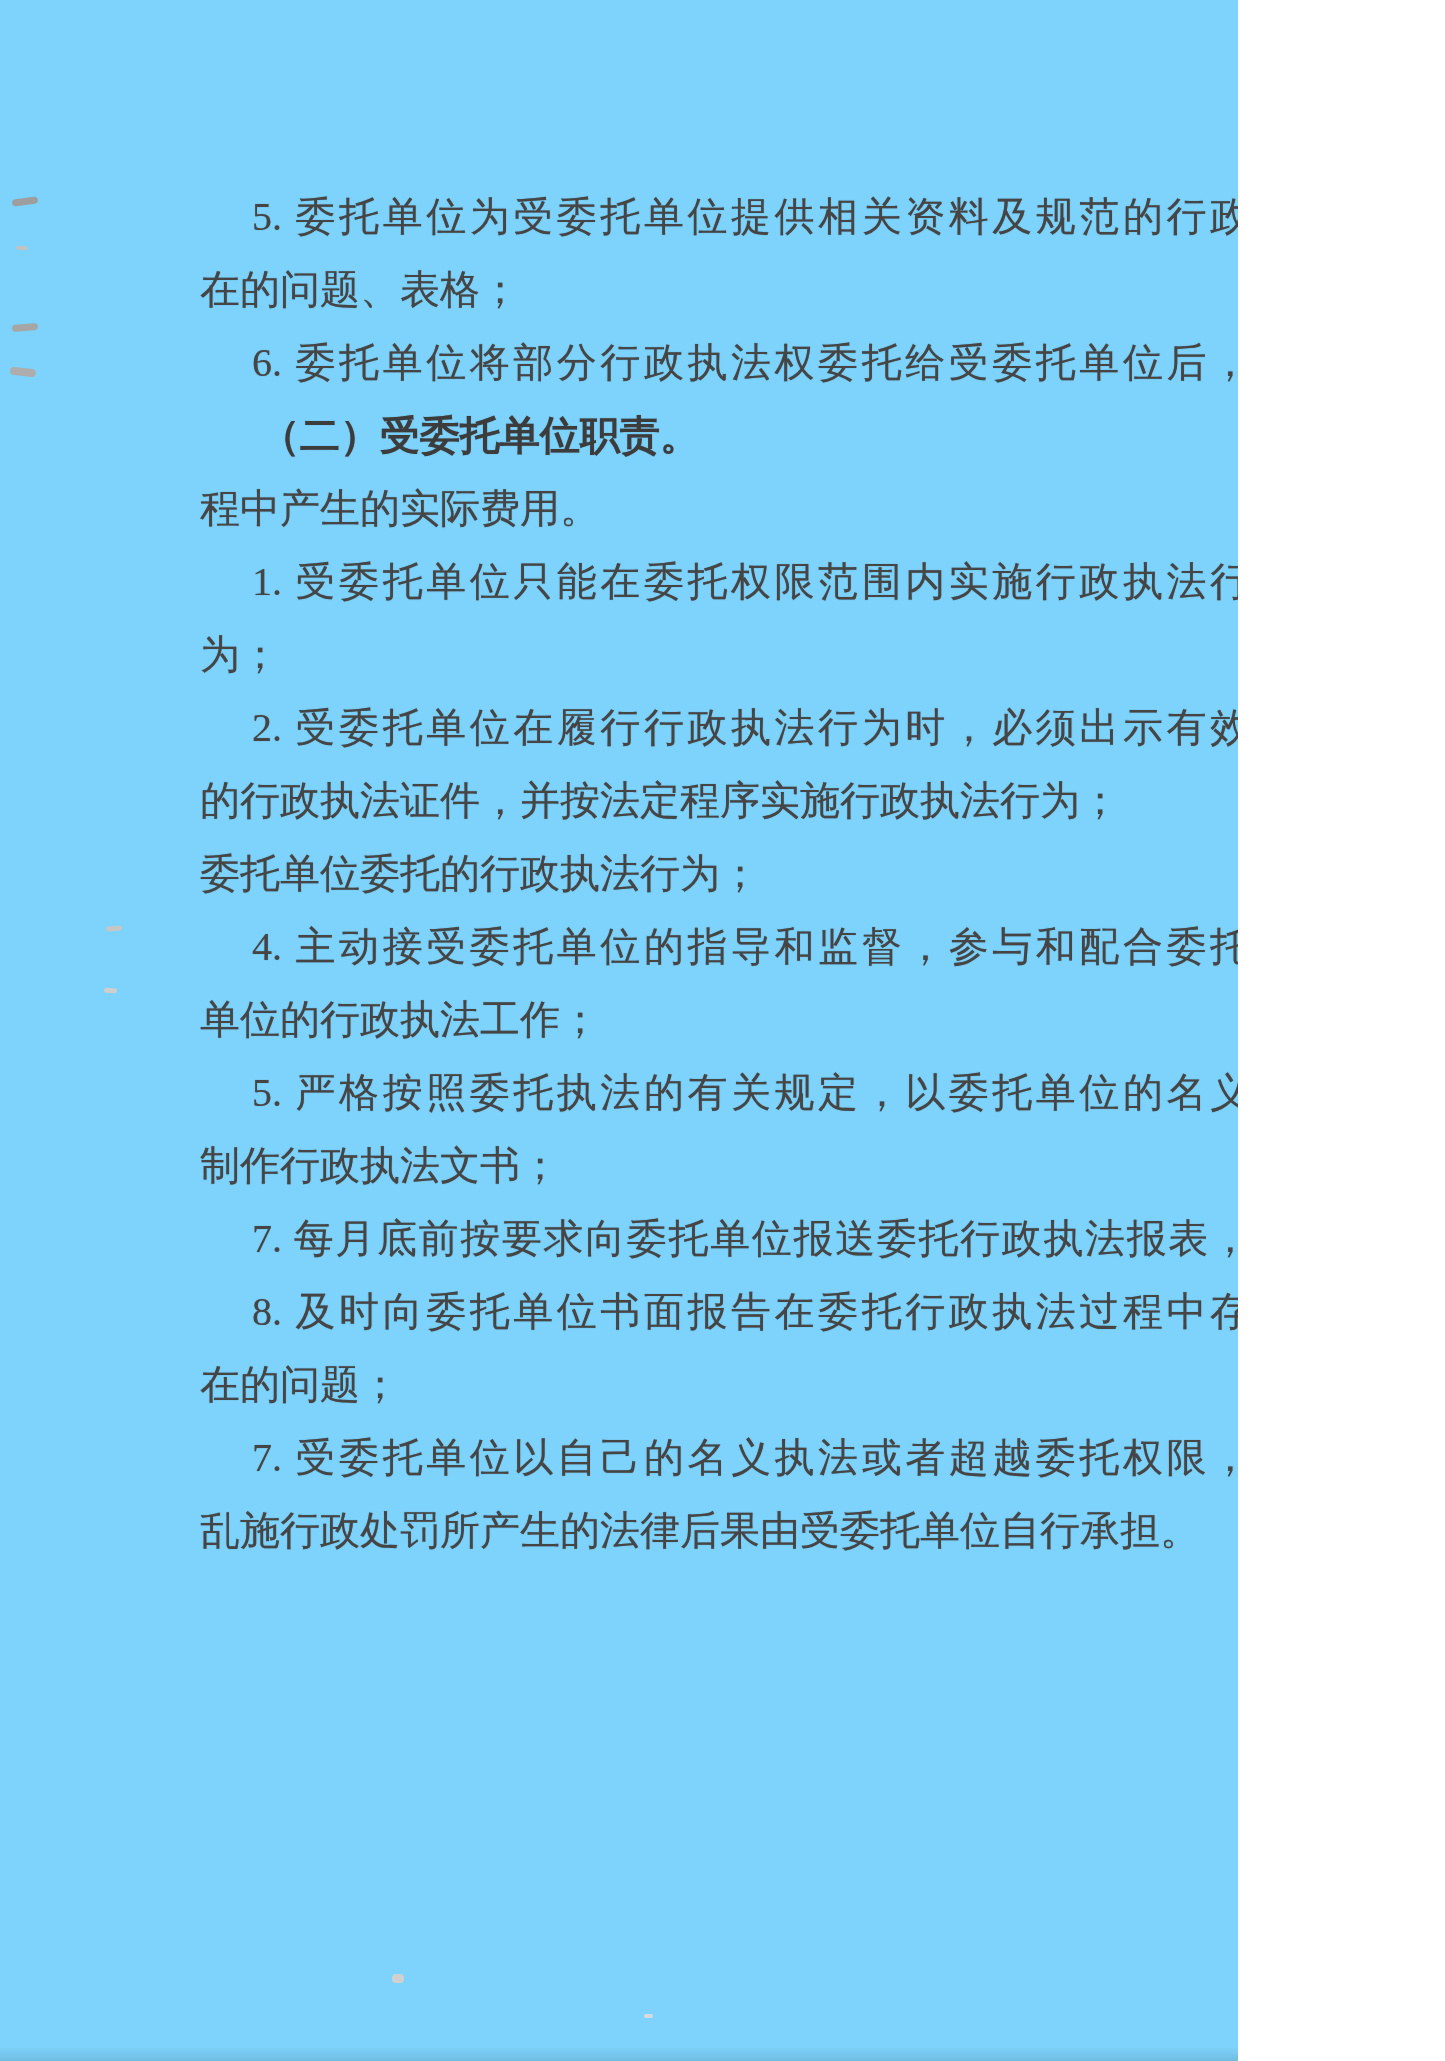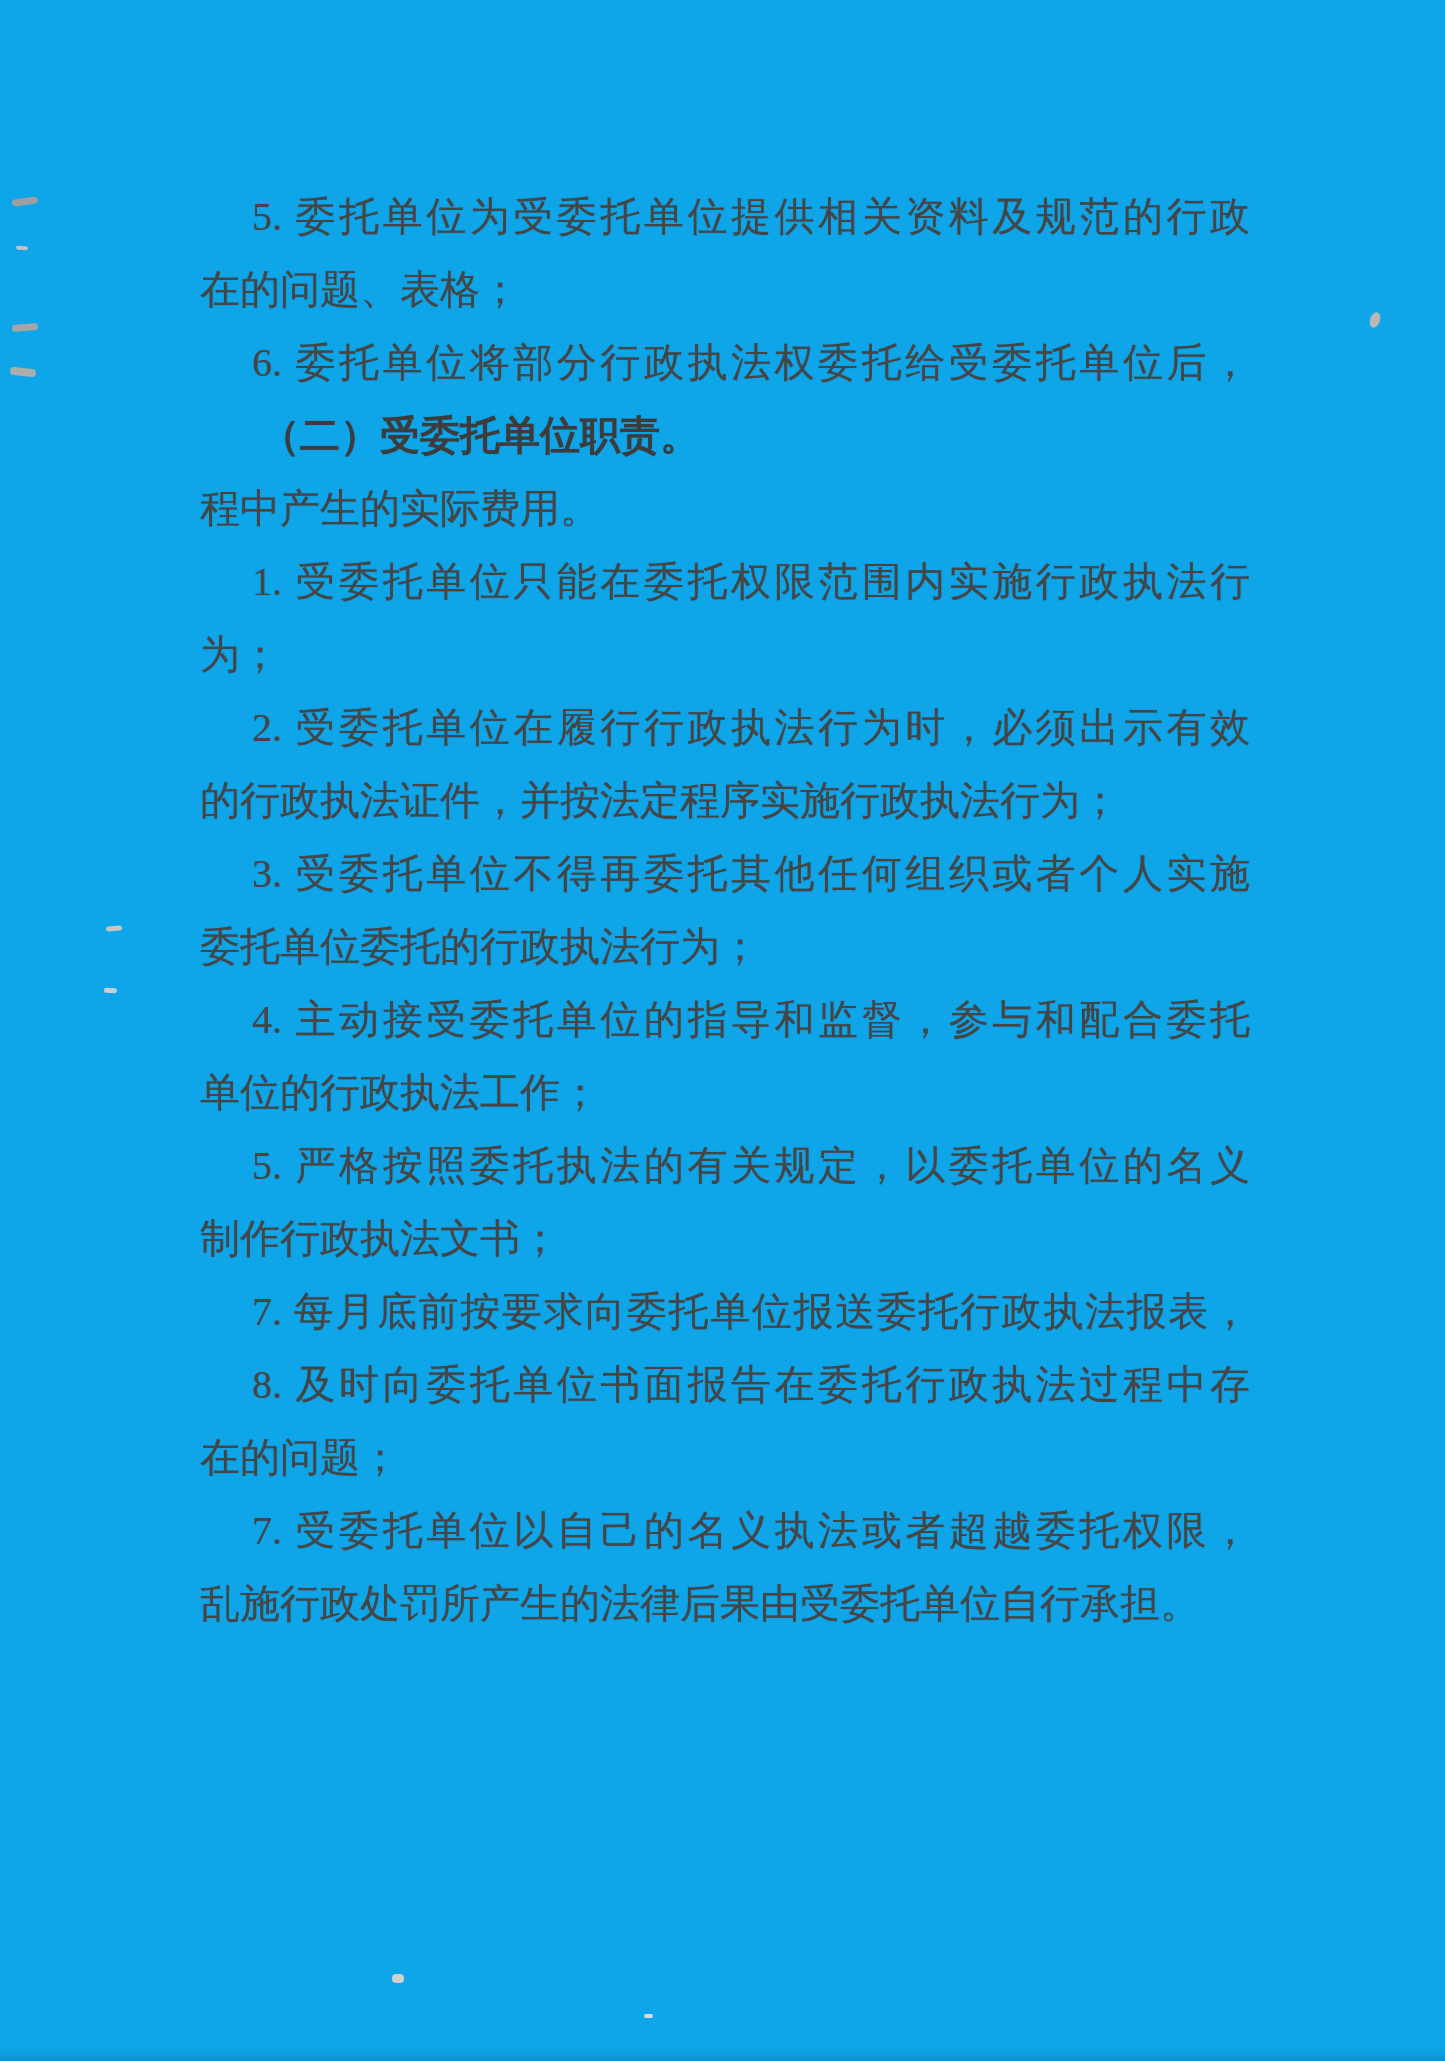--- a/index.html
+++ b/index.html
@@ -2,23 +2,23 @@
 <html><head>
 <meta charset="utf-8">
 <style>
   html, body {
     margin: 0;
     padding: 0;
     background: #ffffff;
   }
   .page {
     position: relative;
-    width: 1445px;
+    width: 1238px;
     height: 2061px;
-    background: #0ea5e9;
+    background: #7dd3fc;
     overflow: hidden;
     font-family: "Liberation Serif", "DejaVu Serif", serif;
   }
   .text-block {
     position: absolute;
     left: 200px;
     top: 180px;
     width: 1050px;
   }
   .line {
@@ -73,21 +73,20 @@
   <div class="text-block">
     <div class="line first just">5. 委托单位为受委托单位提供相关资料及规范的行政</div>
     <div class="line">在的问题、表格；</div>
     <div class="line first just">6. 委托单位将部分行政执法权委托给受委托单位后，</div>
     <div class="line heading">（二）受委托单位职责。</div>
     <div class="line">程中产生的实际费用。</div>
     <div class="line first just">1. 受委托单位只能在委托权限范围内实施行政执法行</div>
     <div class="line">为；</div>
     <div class="line first just">2. 受委托单位在履行行政执法行为时，必须出示有效</div>
     <div class="line">的行政执法证件，并按法定程序实施行政执法行为；</div>
-    <div class="line first just">3. 受委托单位不得再委托其他任何组织或者个人实施</div>
     <div class="line">委托单位委托的行政执法行为；</div>
     <div class="line first just">4. 主动接受委托单位的指导和监督，参与和配合委托</div>
     <div class="line">单位的行政执法工作；</div>
     <div class="line first just">5. 严格按照委托执法的有关规定，以委托单位的名义</div>
     <div class="line">制作行政执法文书；</div>
     <div class="line first just">7. 每月底前按要求向委托单位报送委托行政执法报表，</div>
     <div class="line first just">8. 及时向委托单位书面报告在委托行政执法过程中存</div>
     <div class="line">在的问题；</div>
     <div class="line first just">7. 受委托单位以自己的名义执法或者超越委托权限，</div>
     <div class="line">乱施行政处罚所产生的法律后果由受委托单位自行承担。</div>

